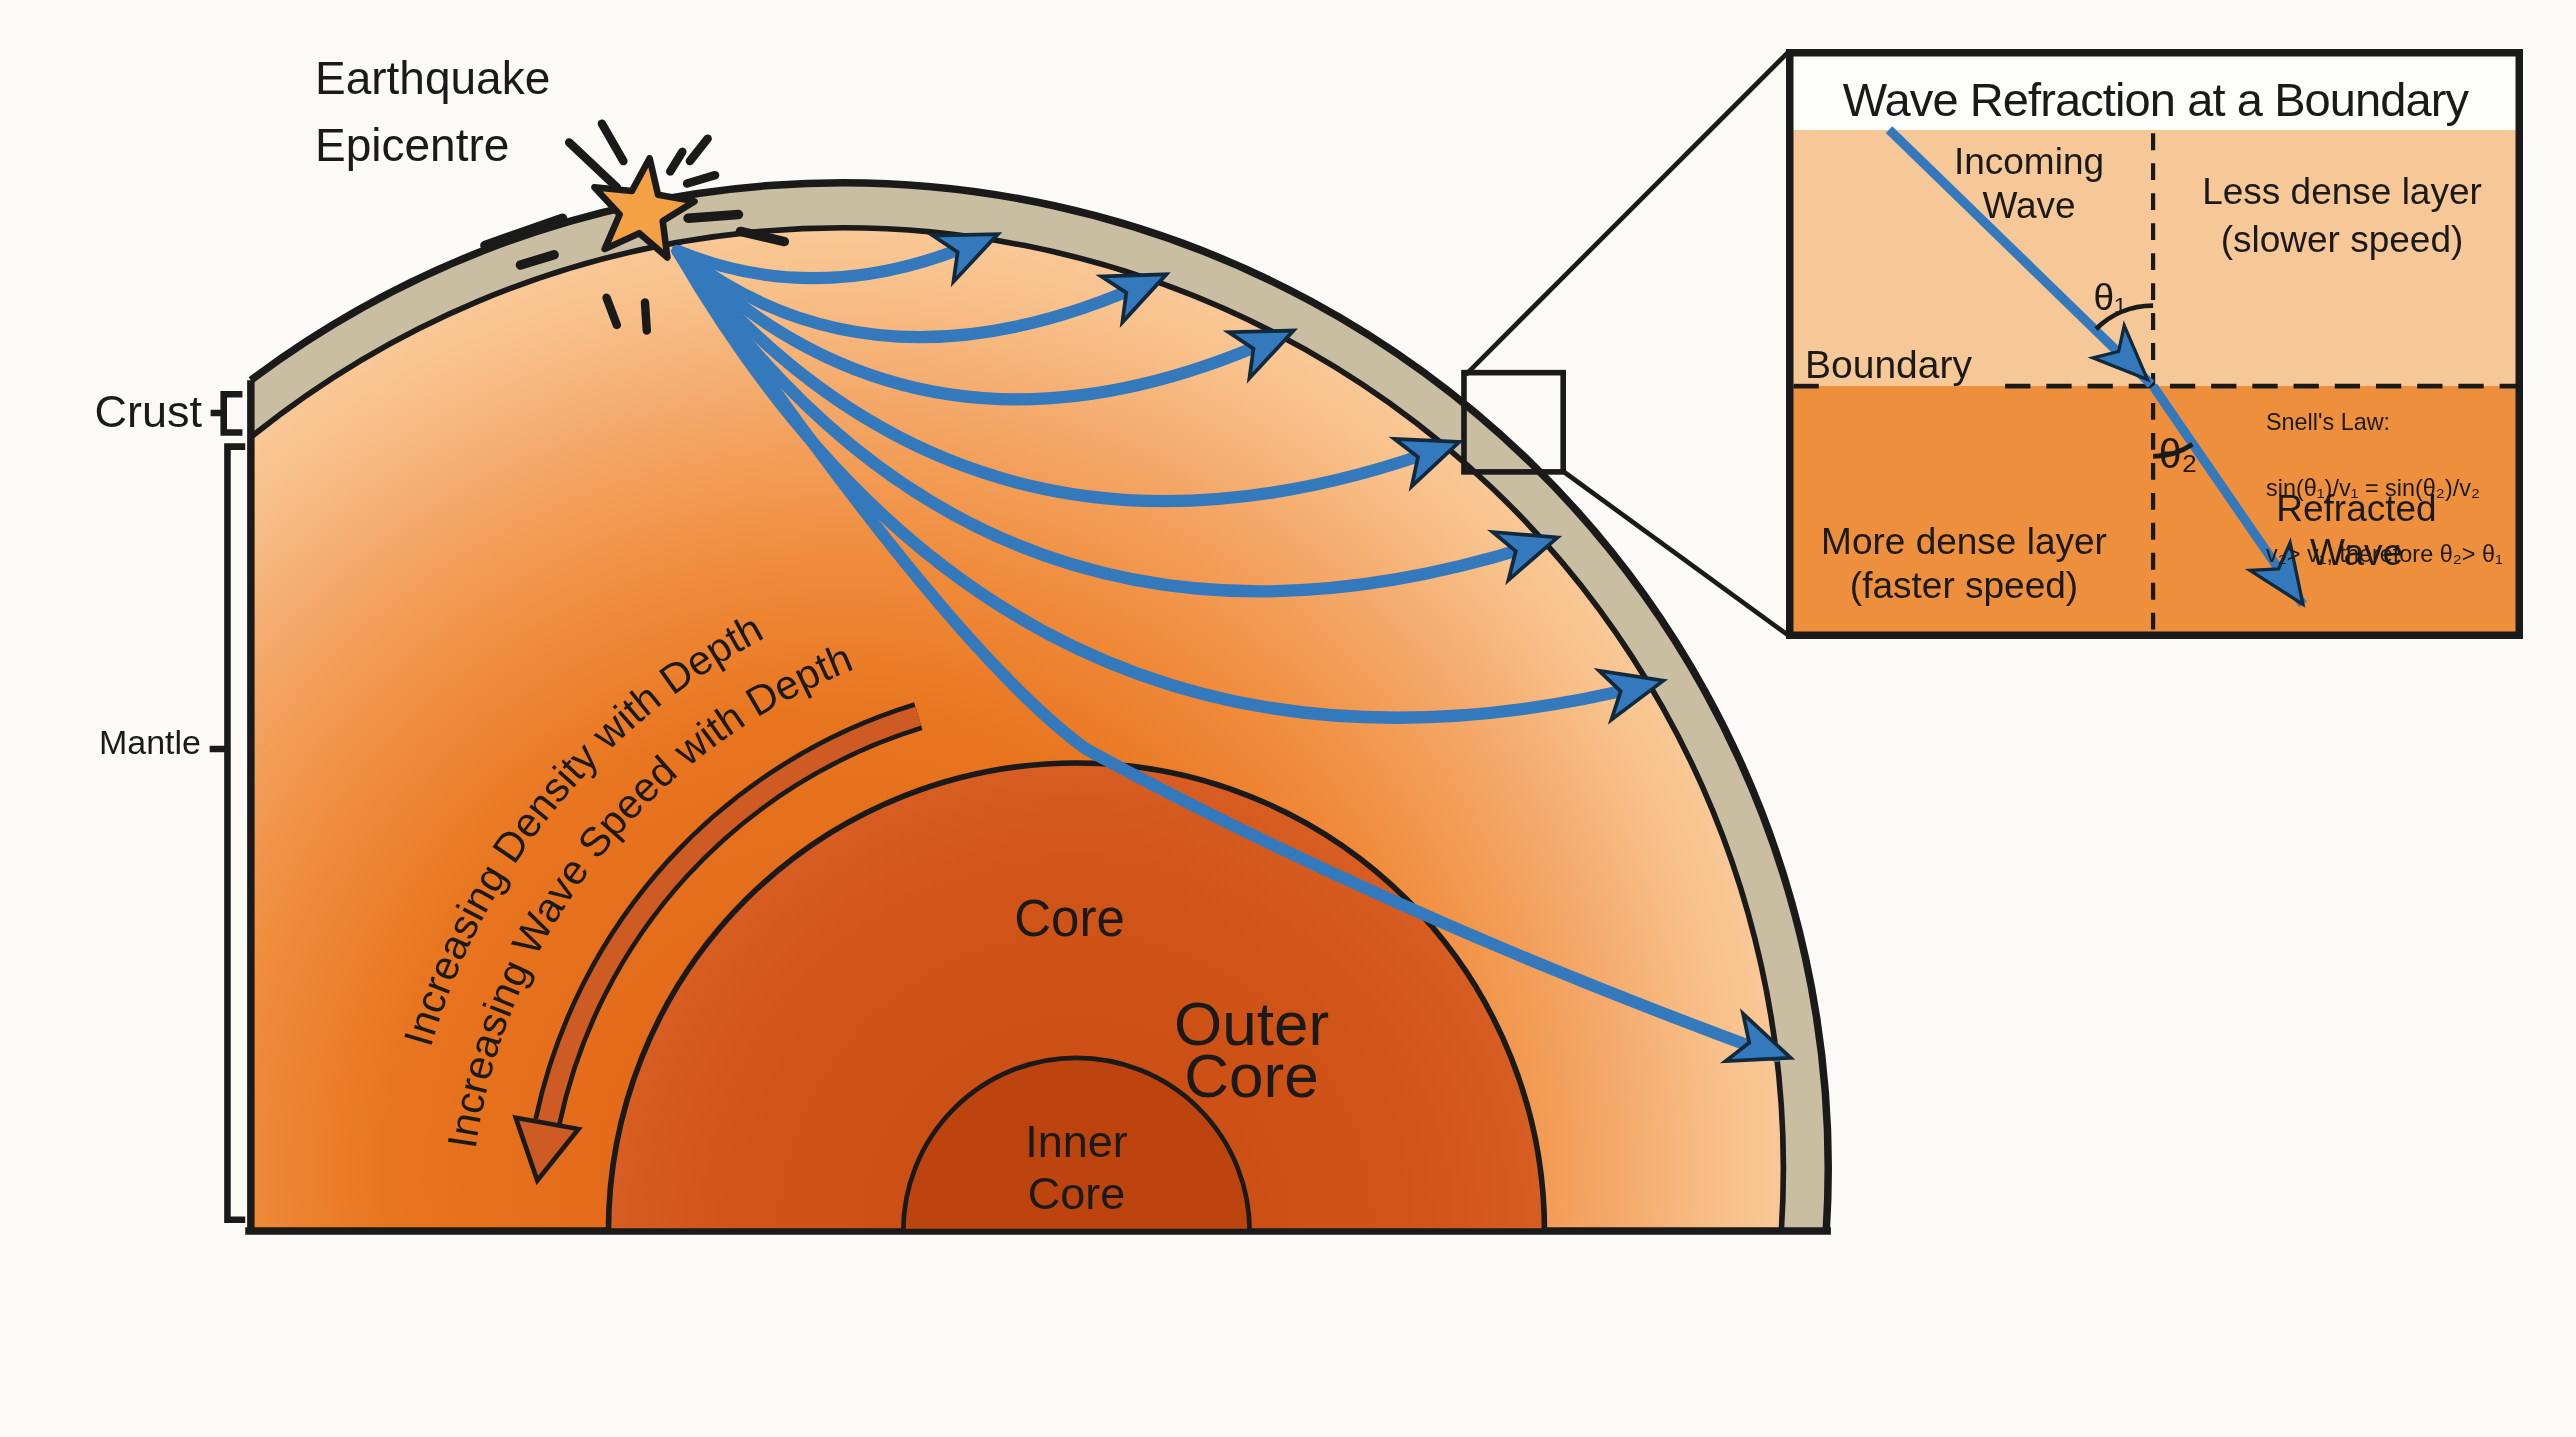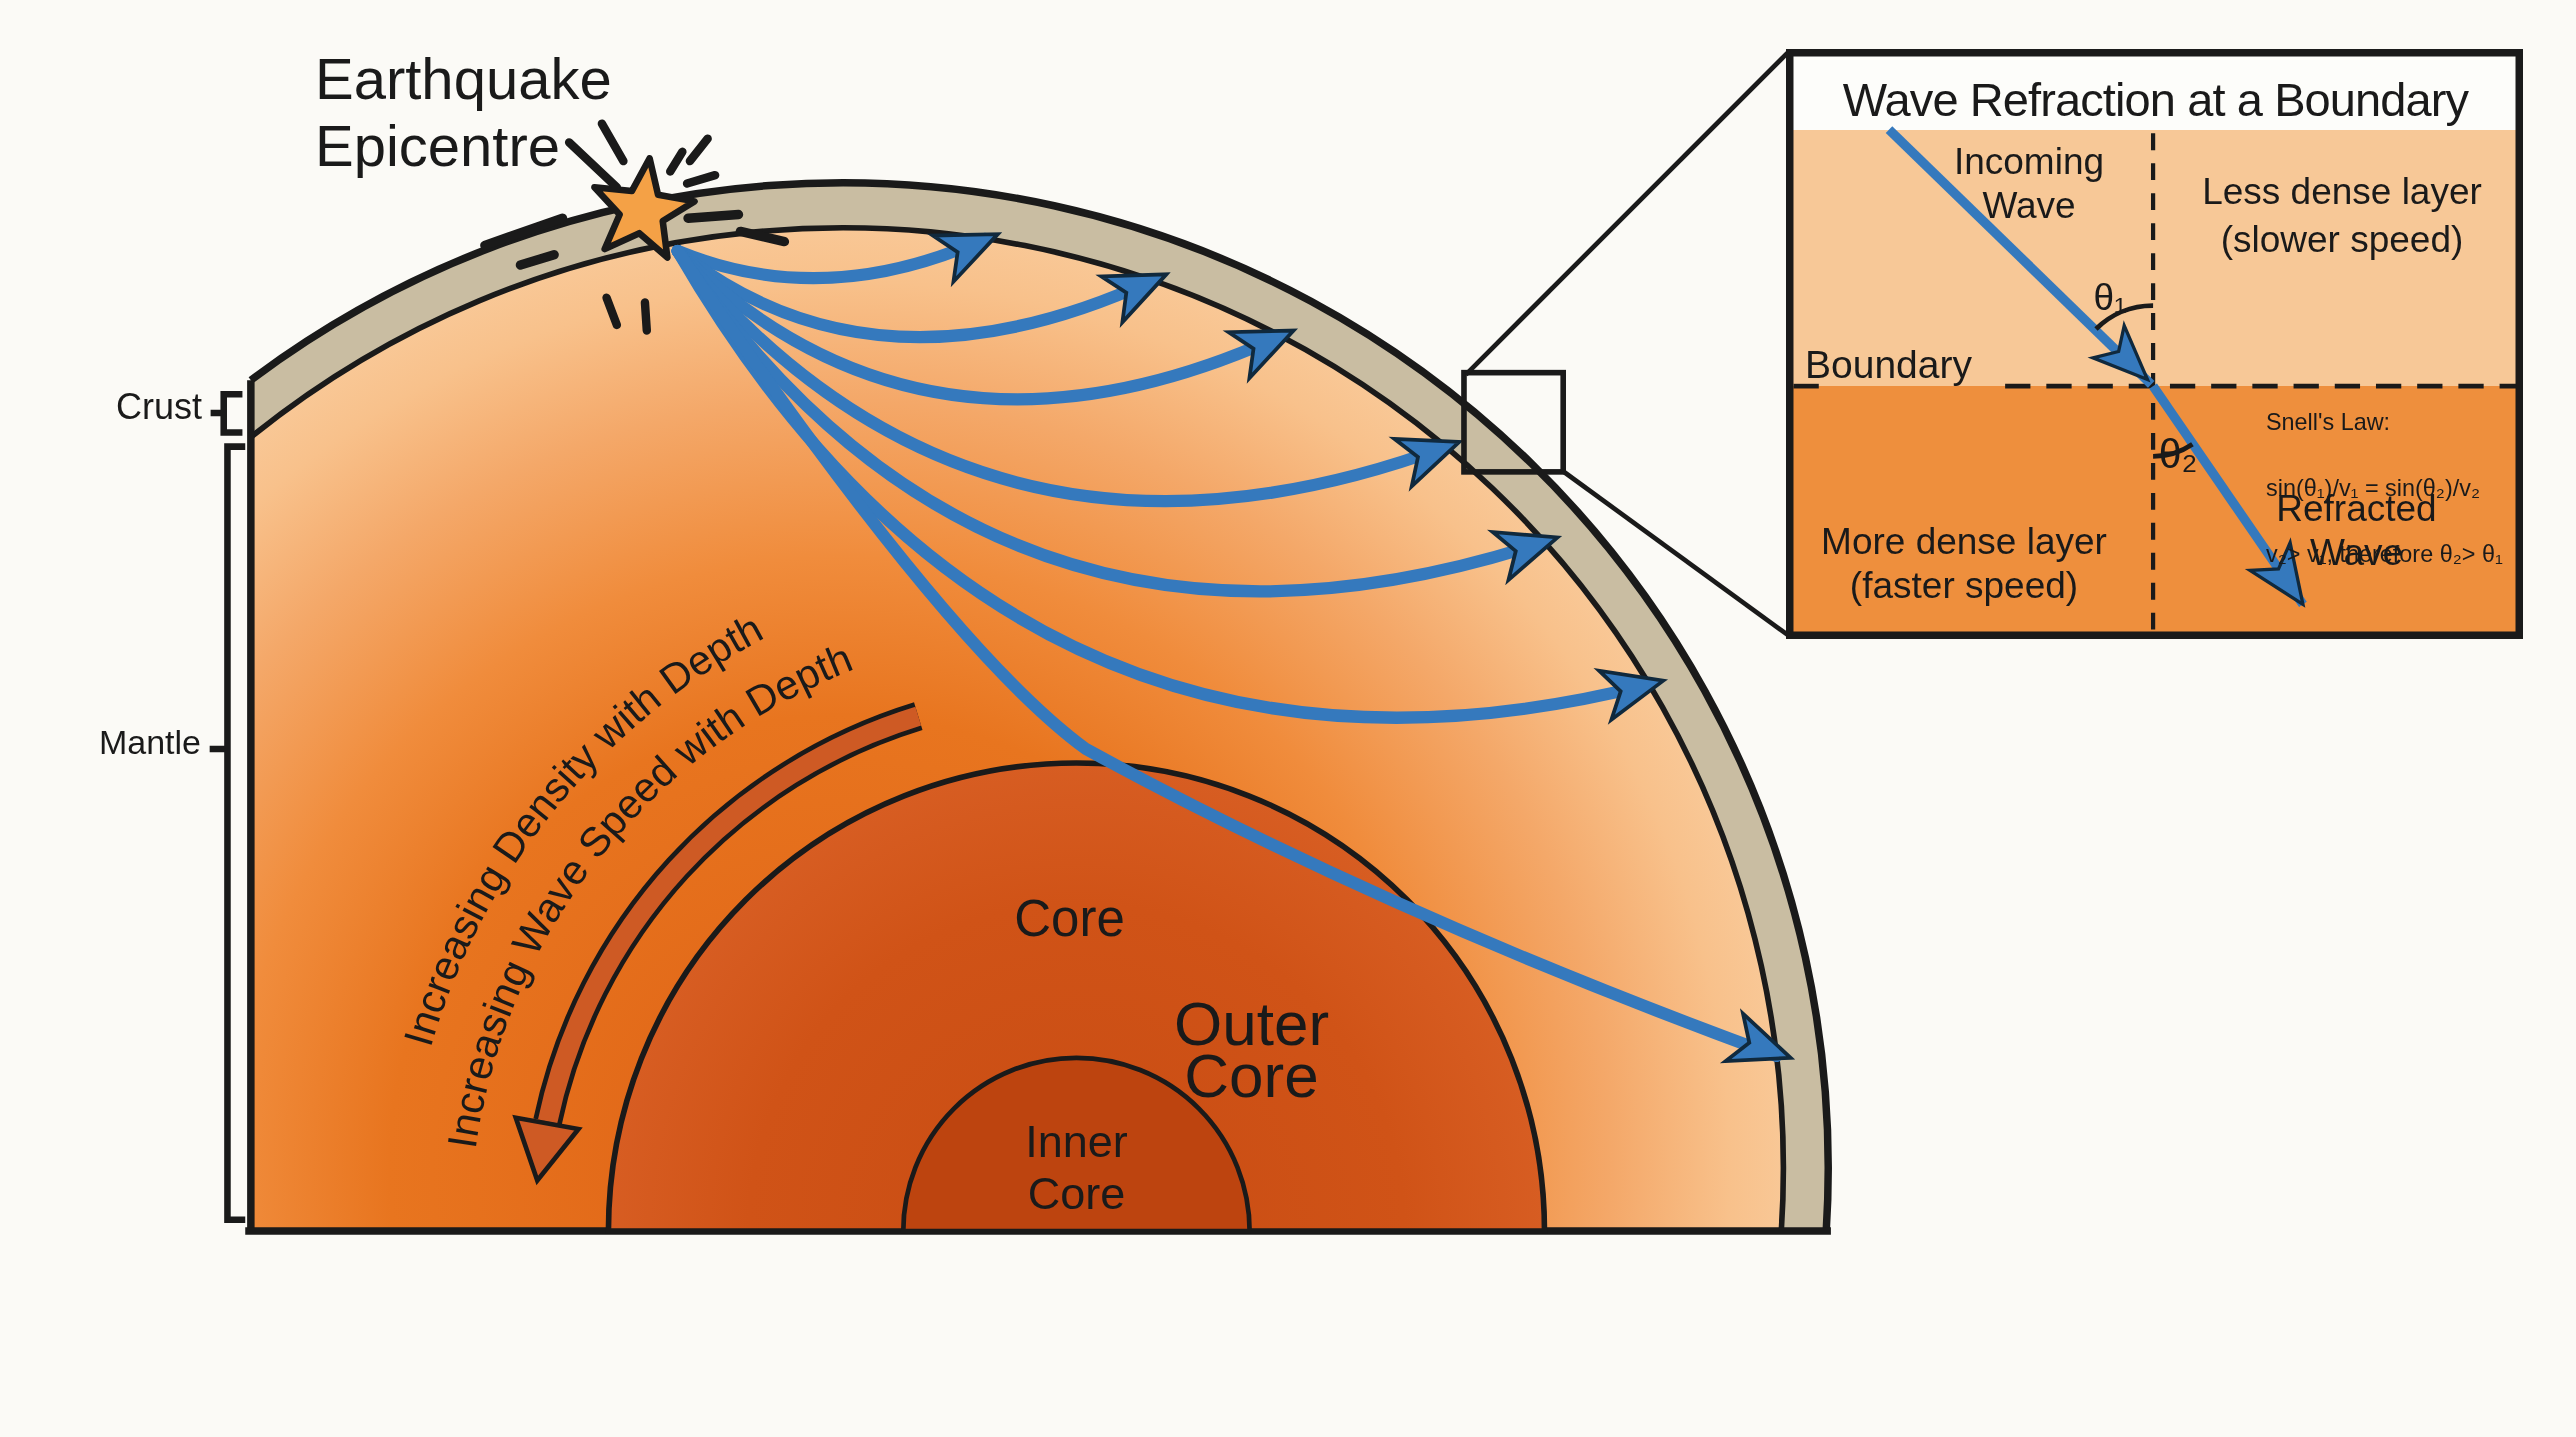--- a/index.html
+++ b/index.html
@@ -3,22 +3,22 @@
 <meta charset="utf-8">
 <style>
   html,body{margin:0;padding:0;background:#fbfaf6;}
   .stage{position:relative;width:2576px;height:1438px;background:#fbfaf6;overflow:hidden;
          font-family:"Liberation Sans","DejaVu Sans",sans-serif;color:#1a1a1a;}
   .stage svg.main{position:absolute;left:0;top:0;z-index:1;}
   .lbl{position:absolute;white-space:pre-line;color:#1a1a1a;z-index:7;line-height:1.15;}
   .center{text-align:center;}
   .right{text-align:right;}
   
-  .epicentre{left:315px;top:45px;font-size:58px;line-height:67px;font-weight:500;}
-  .crust{left:28px;top:386px;width:174px;font-size:36px;}
+  .epicentre{left:315px;top:45px;font-size:46px;line-height:67px;font-weight:500;}
+  .crust{left:28px;top:386px;width:174px;font-size:45px;}
   .mantle{left:19px;top:723px;width:182px;font-size:34px;text-align:right;}
   .core{left:929px;top:890px;width:281px;font-size:51px;}
   .outer-core{left:1111px;top:998px;width:281px;font-size:62px;line-height:52px;}
   .inner-core{left:936px;top:1116px;width:281px;font-size:45px;line-height:52px;}
   .caption{left:0;top:1277px;width:2576px;font-size:60px;line-height:71px;}
   
   .inset-box{position:absolute;left:1786px;top:49px;width:737px;height:590px;z-index:2;}
   .inset-layer{position:absolute;left:0;width:100%;}
   .inset-title-band{top:0;height:81px;background:#fdfdfa;}
   .inset-upper{top:81px;height:256px;background:#f7c897;}

